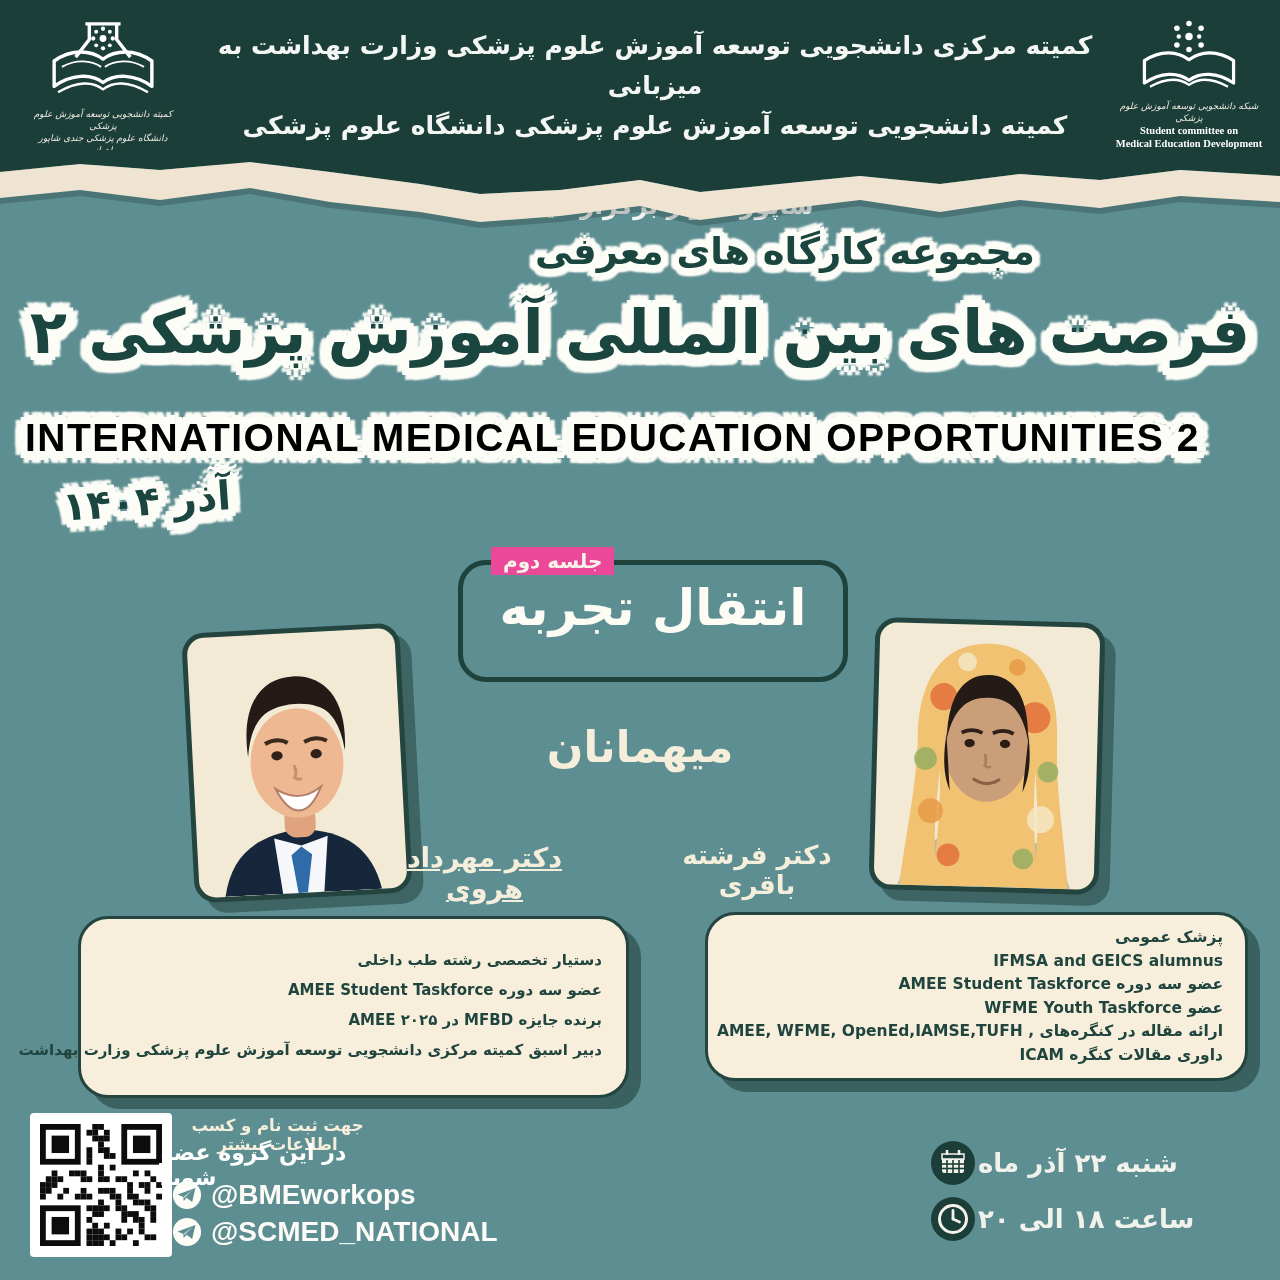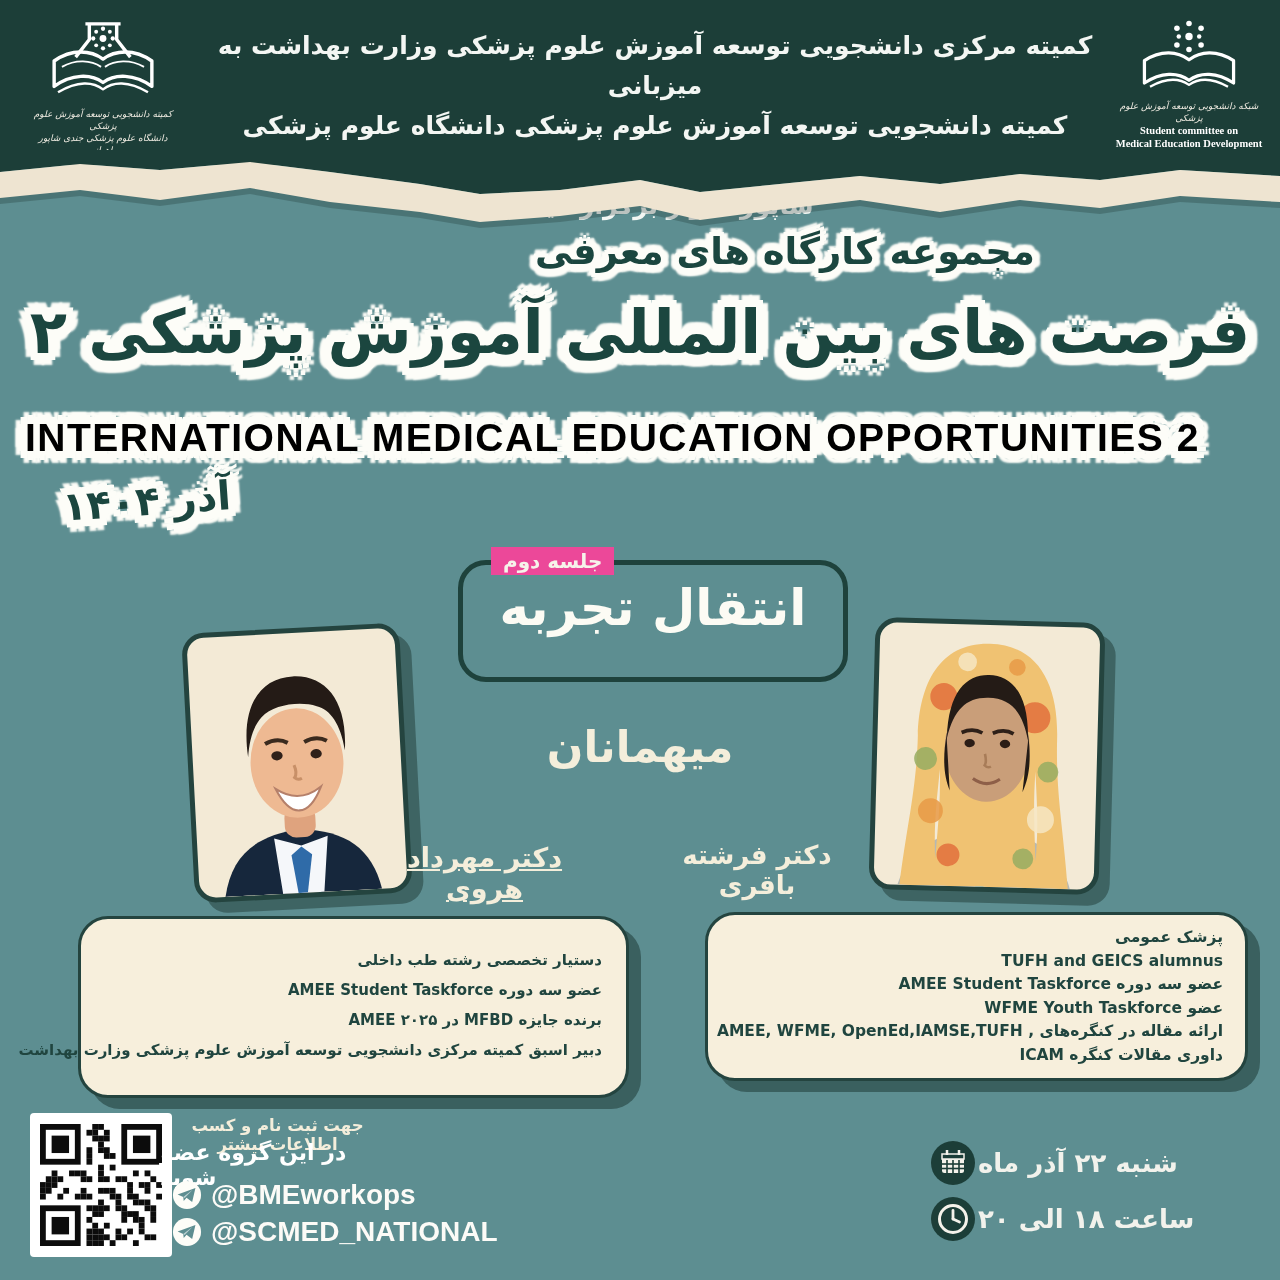--- a/index.html
+++ b/index.html
@@ -223,21 +223,21 @@
 
   <div class="cred left">
     <div>دستیار تخصصی رشته طب داخلی</div>
     <div>عضو سه دوره AMEE Student Taskforce</div>
     <div>برنده جایزه MFBD در AMEE ۲۰۲۵</div>
     <div>دبیر اسبق کمیته مرکزی دانشجویی توسعه آموزش علوم پزشکی وزارت بهداشت</div>
   </div>
 
   <div class="cred right">
     <div>پزشک عمومی</div>
-    <div>TUFH and GEICS alumnus</div>
+    <div>IFMSA and GEICS alumnus</div>
     <div>عضو سه دوره AMEE Student Taskforce</div>
     <div>عضو WFME Youth Taskforce</div>
     <div>ارائه مقاله در کنگره‌های , AMEE, WFME, OpenEd,IAMSE,TUFH</div>
     <div>داوری مقالات کنگره ICAM</div>
   </div>
 
   <div class="qr">
     <svg viewBox="0 0 84 84">
       <g fill="#0c0c0c">
         <rect x="0" y="0" width="28" height="28"></rect>

